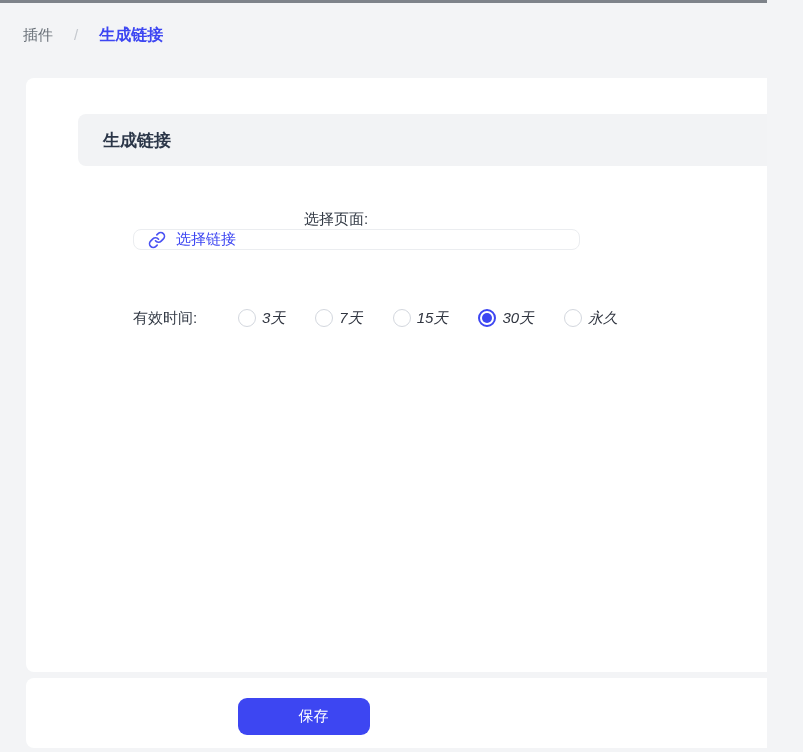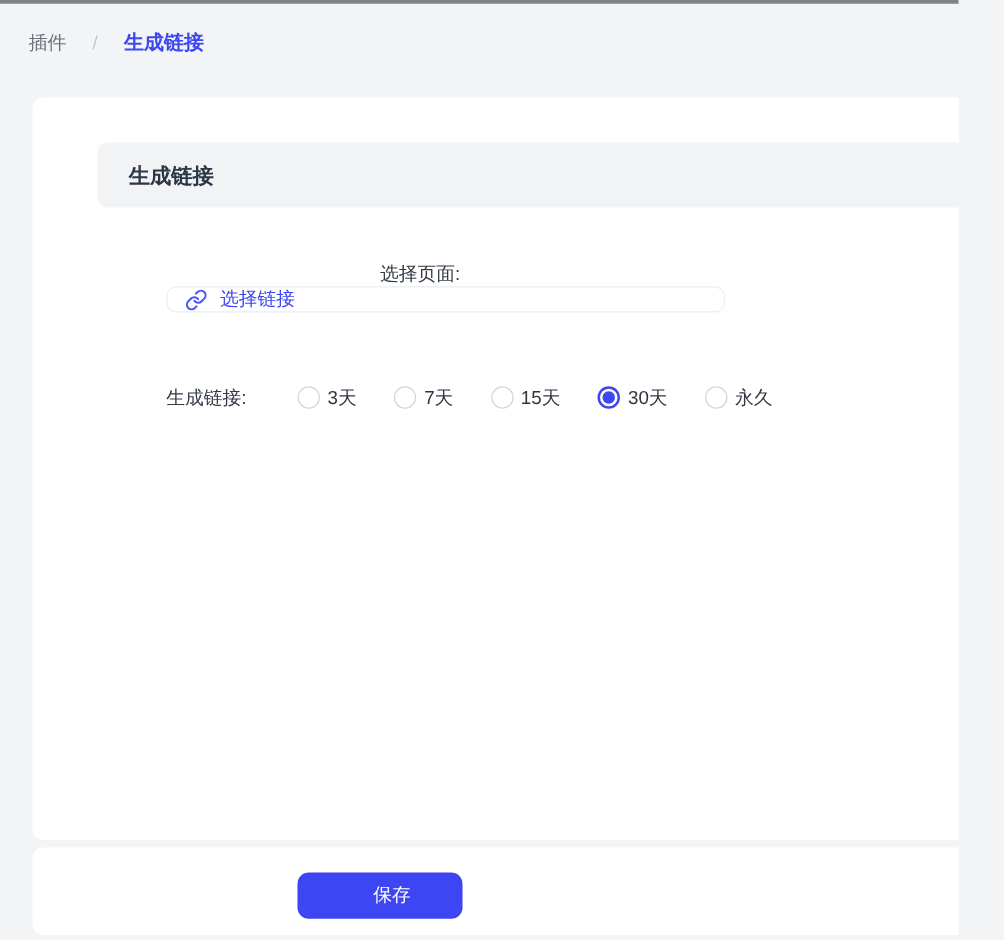--- a/index.html
+++ b/index.html
@@ -97,20 +97,21 @@
   .link-icon svg { width: 100%; height: 100%; }
   .link-select-text {
     font-size: 15px;
     color: var(--accent);
   }
   
   .radio-group {
     display: flex;
     align-items: center;
     gap: 30px;
+    font-style: italic;
   }
   .radio-option {
     display: flex;
     align-items: center;
     gap: 6px;
     cursor: pointer;
   }
   .radio-circle {
     width: 18px; height: 18px;
     border: 1px solid #d3d7de;
@@ -184,21 +185,21 @@
           <svg viewBox="0 0 24 24" fill="none" stroke="currentColor" stroke-width="2.2" stroke-linecap="round" stroke-linejoin="round">
             <path d="M10 13a5 5 0 0 0 7.54.54l3-3a5 5 0 0 0-7.07-7.07l-1.72 1.71"></path>
             <path d="M14 11a5 5 0 0 0-7.54-.54l-3 3a5 5 0 0 0 7.07 7.07l1.71-1.71"></path>
           </svg>
         </span>
         <span class="link-select-text">选择链接</span>
       </div>
     </div>
 
     <div class="form-row row-validity">
-      <span class="field-label">生成链接:</span>
+      <span class="field-label">有效时间:</span>
       <div class="radio-group">
         <label class="radio-option">
           <span class="radio-circle"></span>
           <span class="radio-label">3天</span>
         </label>
         <label class="radio-option">
           <span class="radio-circle"></span>
           <span class="radio-label">7天</span>
         </label>
         <label class="radio-option">

